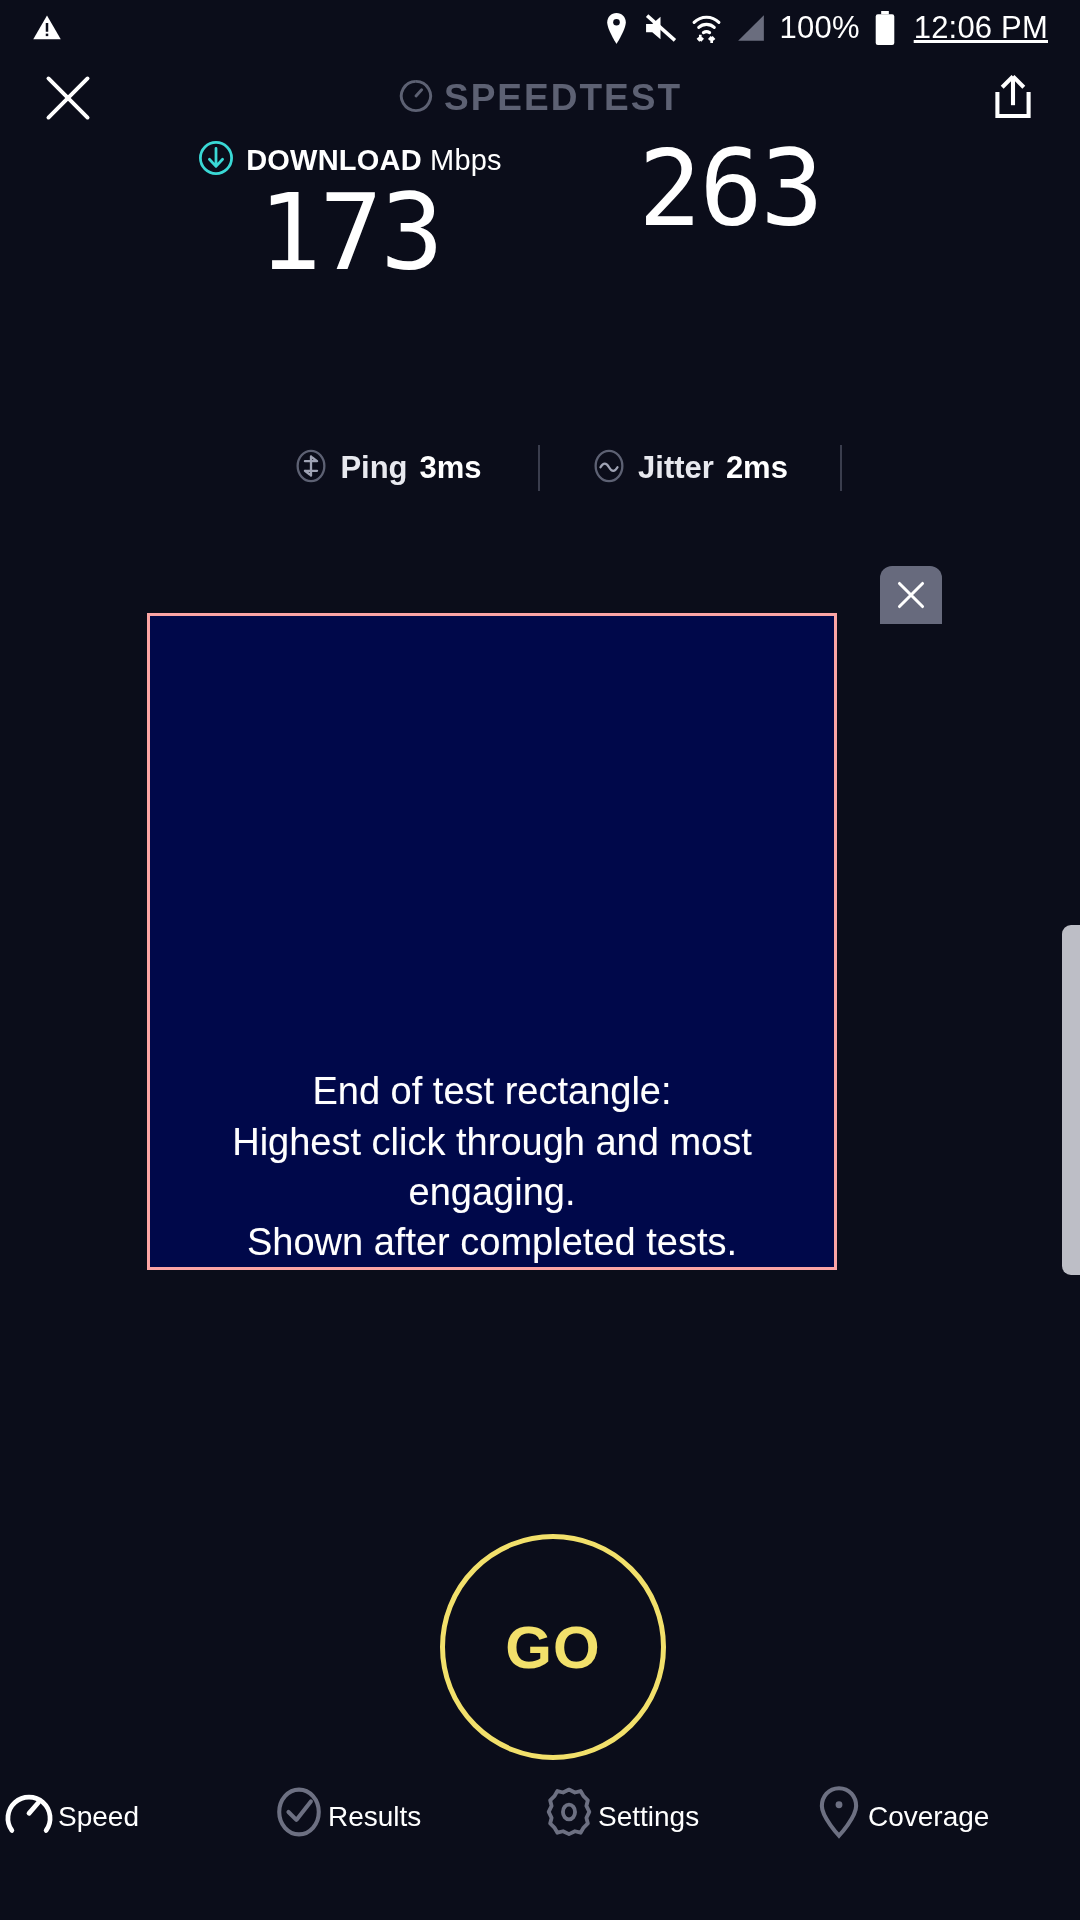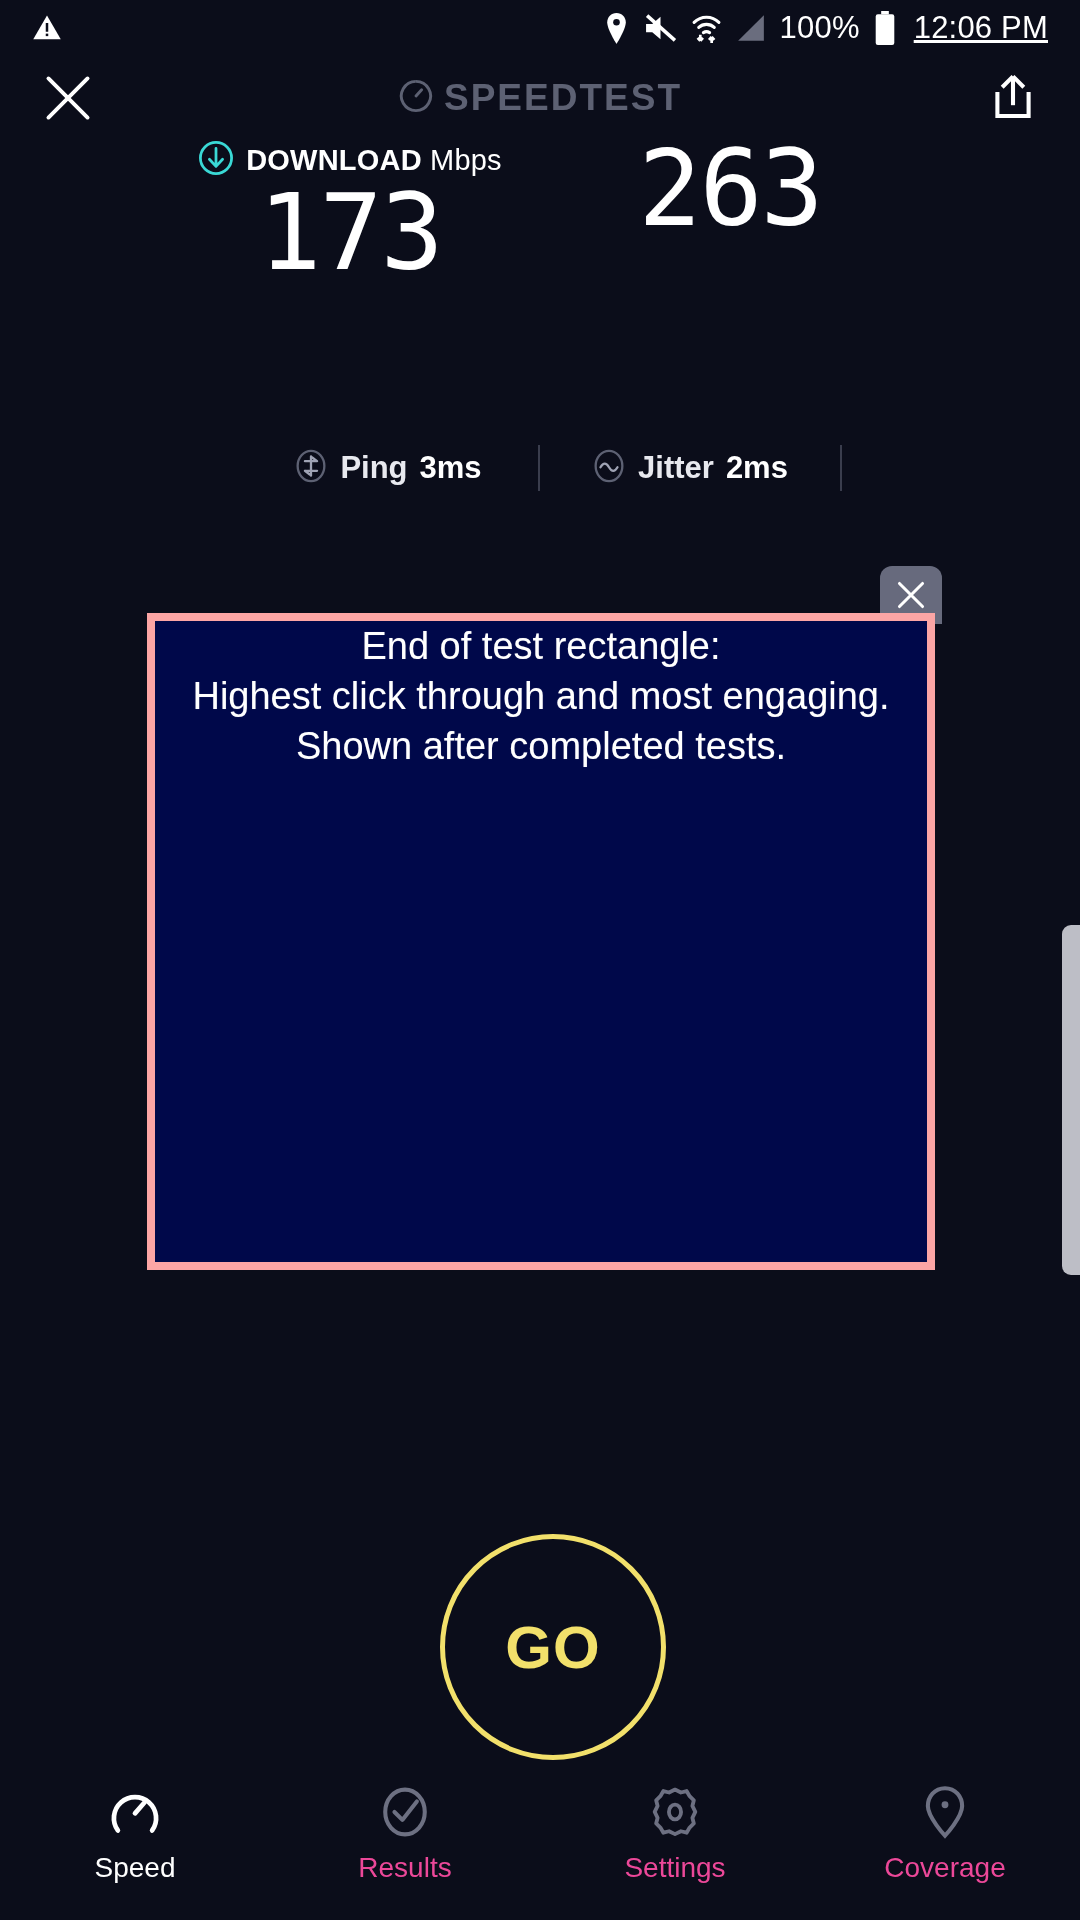--- a/index.html
+++ b/index.html
@@ -87,25 +87,25 @@
 
   
   .ad-close{
     position:absolute;left:880px;top:566px;width:62px;height:58px;
     background:#676a7d;
     border-radius:12px 12px 0 0;
     display:flex;align-items:center;justify-content:center;
     cursor:pointer;
   }
   .ad-rect{
-    position:absolute;left:147px;top:613px;width:788px;height:657px;
+    position:absolute;left:147px;top:613px;width:690px;height:657px;
     background:#00084a;
-    border:8px solid #fca5a5;
+    border:3px solid #fca5a5;
     box-sizing:border-box;
-    display:flex;align-items:flex-start;justify-content:center;
+    display:flex;align-items:flex-end;justify-content:center;
     cursor:pointer;
   }
   .ad-text{
     color:#ffffff;font-size:38px;line-height:1.32;text-align:center;
     font-weight:400;
     text-shadow:0 0 1px rgba(255,255,255,0.25);
   }
 
   .scrollbar{
     position:absolute;right:0px;top:925px;width:18px;height:350px;
@@ -122,27 +122,27 @@
   .go-label{
     color:#f2e06b;font-size:60px;font-weight:700;letter-spacing:1px;
   }
 
   
   .bottomnav{
     position:absolute;left:0;bottom:0;width:1080px;height:150px;
     display:flex;align-items:flex-start;
   }
   .nav-item{
-    flex:1;display:flex;flex-direction:column;align-items:center;
+    flex:1;display:flex;flex-direction:row;align-items:center;
     padding-top:12px;cursor:pointer;
   }
   .nav-ico{height:60px;display:flex;align-items:center;justify-content:center;}
   .nav-text{font-size:28px;margin-top:10px;}
   .nav-item.active .nav-text{color:#ffffff;}
-  .nav-item .nav-text{color:#ec4899;}
+  .nav-item .nav-text{color:#ffffff;}
 </style>
 </head>
 <body>
 
 <div class="screen">
 
   <div class="statusbar">
     <div class="sb-left">
       <span class="sb-icon">
         <svg width="30" height="30" viewBox="0 0 24 24">

